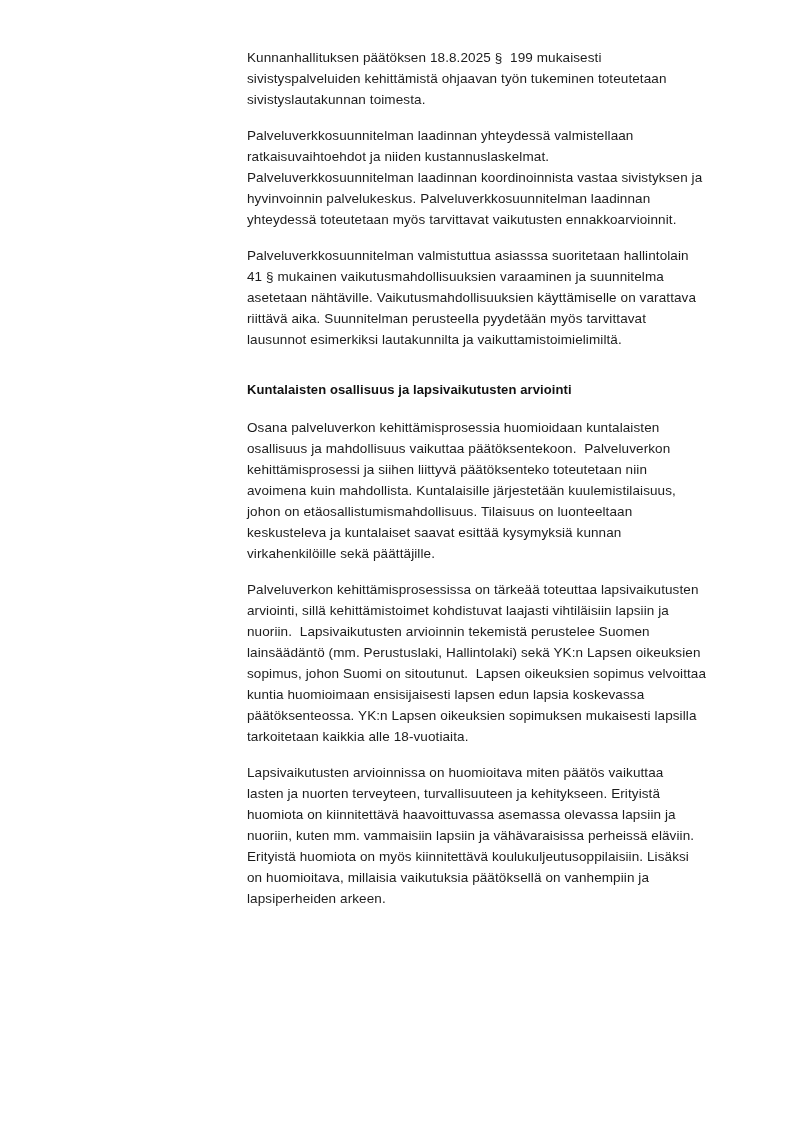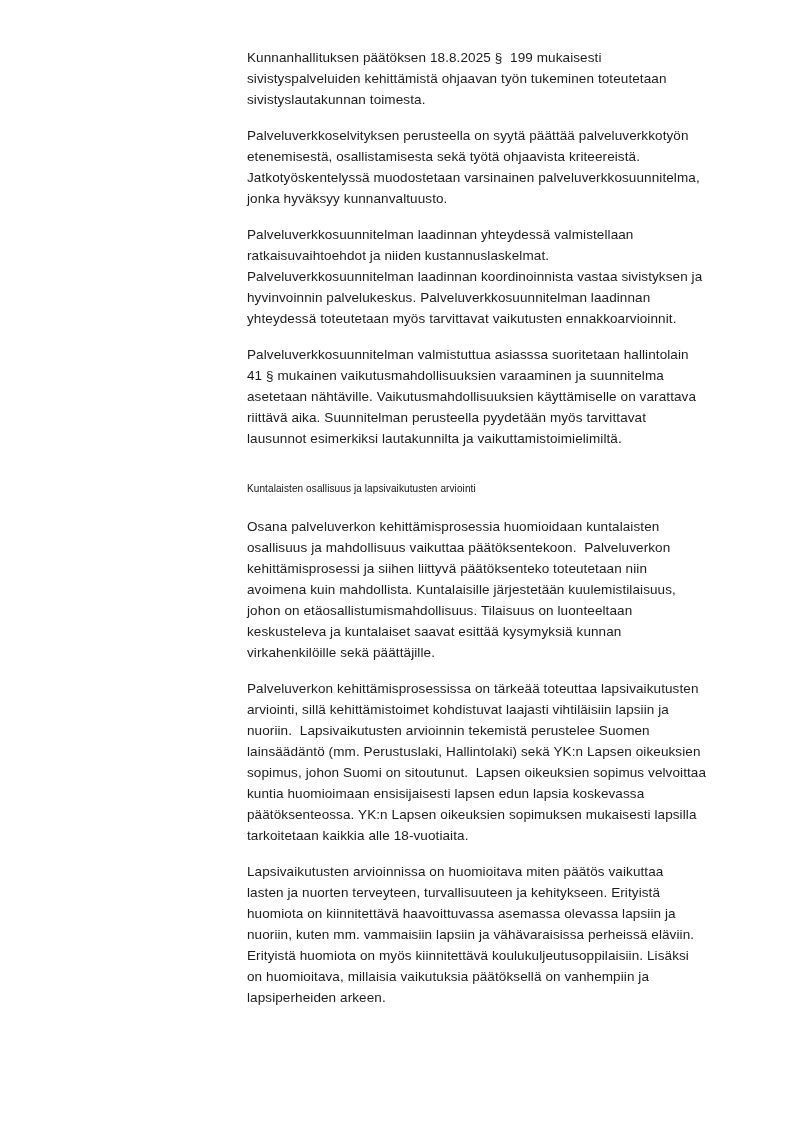--- a/index.html
+++ b/index.html
@@ -24,41 +24,37 @@
     font-size: 13.5px;
     line-height: 21px;
     color: #1c1c1c;
     letter-spacing: 0.1px;
   }
   .doc-par {
     margin: 0 0 15px 0;
     white-space: pre-wrap;
   }
   .doc-heading {
-    font-size: 10px;
-    font-weight: 400;
+    font-size: 13px;
+    font-weight: 700;
     margin: 29px 0 17px 0;
     white-space: pre-wrap;
     color: #111111;
   }
 </style>
 </head>
 <body>
 
 <div class="page">
   <div class="content">
 
     <p class="doc-par">Kunnanhallituksen päätöksen 18.8.2025 §  199 mukaisesti
 sivistyspalveluiden kehittämistä ohjaavan työn tukeminen toteutetaan
 sivistyslautakunnan toimesta.</p>
 
-    <p class="doc-par">Palveluverkkoselvityksen perusteella on syytä päättää palveluverkkotyön
-etenemisestä, osallistamisesta sekä työtä ohjaavista kriteereistä.
-Jatkotyöskentelyssä muodostetaan varsinainen palveluverkkosuunnitelma,
-jonka hyväksyy kunnanvaltuusto.</p>
 
     <p class="doc-par">Palveluverkkosuunnitelman laadinnan yhteydessä valmistellaan
 ratkaisuvaihtoehdot ja niiden kustannuslaskelmat.
 Palveluverkkosuunnitelman laadinnan koordinoinnista vastaa sivistyksen ja
 hyvinvoinnin palvelukeskus. Palveluverkkosuunnitelman laadinnan
 yhteydessä toteutetaan myös tarvittavat vaikutusten ennakkoarvioinnit.</p>
 
     <p class="doc-par">Palveluverkkosuunnitelman valmistuttua asiasssa suoritetaan hallintolain
 41 § mukainen vaikutusmahdollisuuksien varaaminen ja suunnitelma
 asetetaan nähtäville. Vaikutusmahdollisuuksien käyttämiselle on varattava

